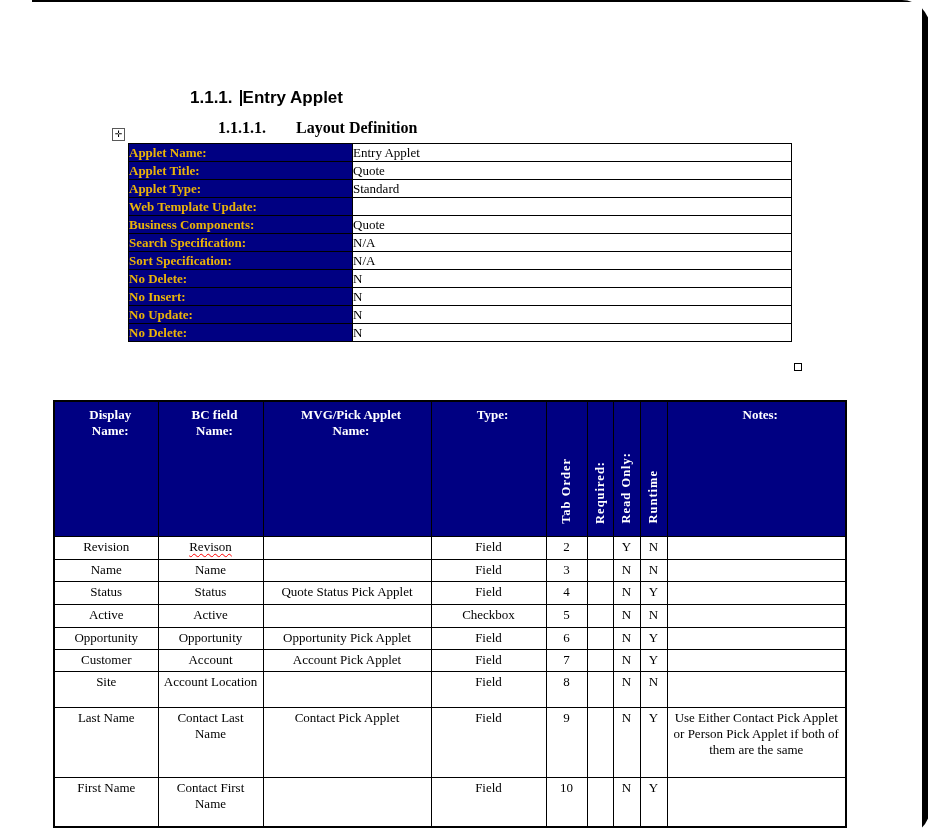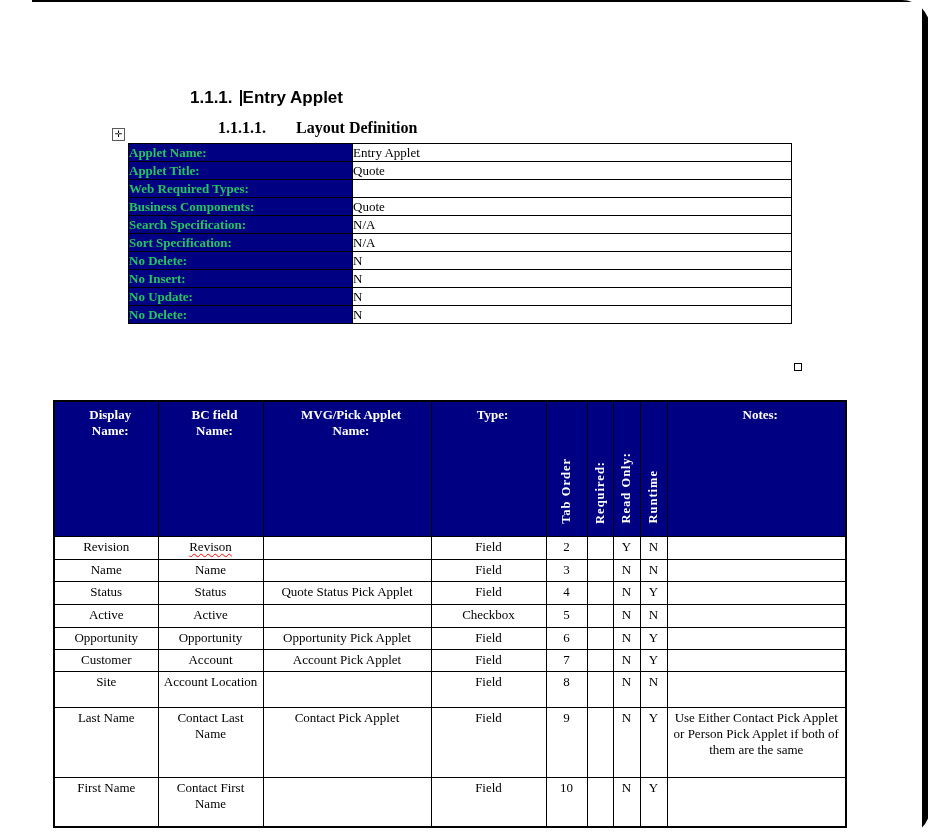--- a/index.html
+++ b/index.html
@@ -48,21 +48,21 @@
     position: absolute; left: 128px; top: 143px;
     width: 663px; border-collapse: collapse; table-layout: fixed;
     border: 1px solid #000;
     font-size: 13px;
   }
   table.props td {
     border: 1px solid #000; height: 17px;
     padding: 0; line-height: 16px; overflow: hidden; white-space: nowrap;
   }
   td.plabel {
-    background: #000082; color: #22c55e; font-weight: bold;
+    background: #000082; color: #eab308; font-weight: bold;
     padding-left: 8px;
   }
   td.pvalue { background: #ffffff; color: #000000; padding-left: 10px; }
 
   .resize-handle {
     position: absolute; left: 794px; top: 363px;
     width: 8px; height: 8px; background: #fff;
     border: 1px solid #000; box-sizing: border-box;
     cursor: nwse-resize;
   }
@@ -128,21 +128,25 @@
     <tbody>
       <tr>
           <td class="plabel">Applet Name:</td>
           <td class="pvalue">Entry Applet</td>
         </tr>
       <tr>
           <td class="plabel">Applet Title:</td>
           <td class="pvalue">Quote</td>
         </tr>
       <tr>
-          <td class="plabel">Web Required Types:</td>
+          <td class="plabel">Applet Type:</td>
+          <td class="pvalue">Standard</td>
+        </tr>
+      <tr>
+          <td class="plabel">Web Template Update:</td>
           <td class="pvalue"></td>
         </tr>
       <tr>
           <td class="plabel">Business Components:</td>
           <td class="pvalue">Quote</td>
         </tr>
       <tr>
           <td class="plabel">Search Specification:</td>
           <td class="pvalue">N/A</td>
         </tr>

